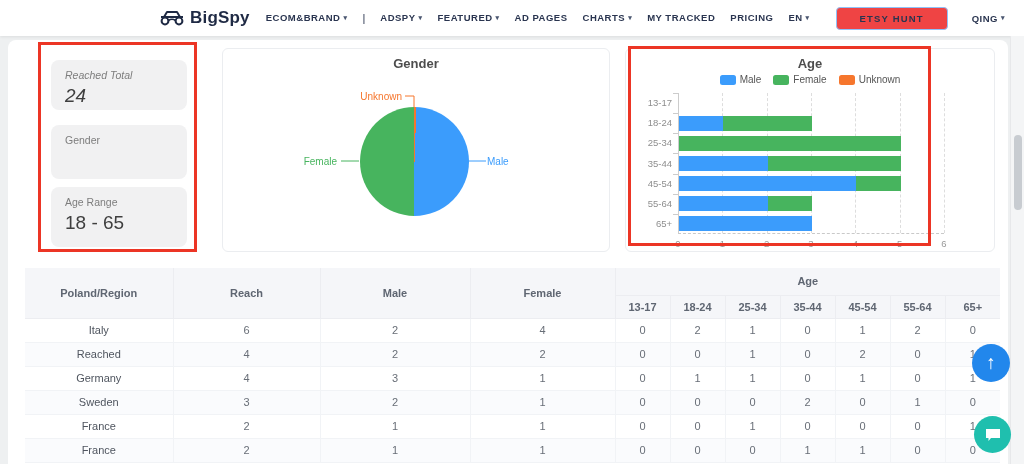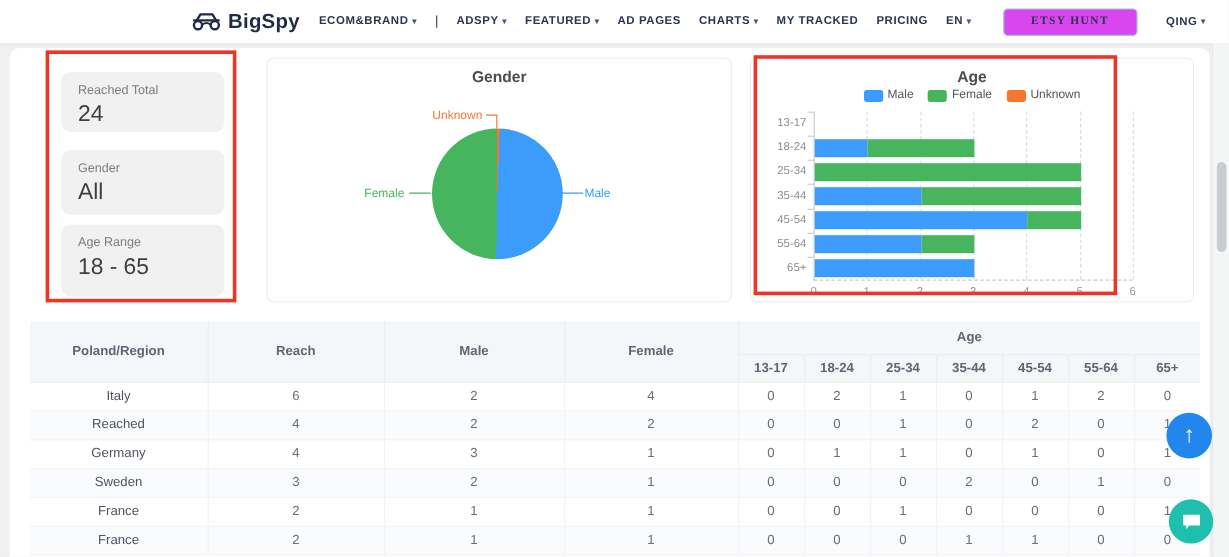--- a/index.html
+++ b/index.html
@@ -20,41 +20,41 @@
   .brand svg { display:block; margin-right:4px; }
   .brand-name { font-size:17px; font-weight:bold; color:#1f2a44; letter-spacing:.2px; }
   .nav-menu { display:flex; align-items:flex-start; gap:15px; }
   .nav-item {
     font-size:9.5px; font-weight:bold; color:#2a3550; letter-spacing:.5px;
     cursor:pointer; white-space:nowrap; display:flex; align-items:center;
   }
   .nav-item .caret { font-size:7px; color:#4a5670; margin-left:3px; }
   .nav-divider { color:#2a3550; font-size:11px; font-weight:300; }
   .etsy-btn {
-    margin-left:26px; width:112px; height:23px; background:#d946ef;
+    margin-left:26px; width:112px; height:23px; background:#ef4444;
     border:1px solid #8fc1f8; border-radius:4px;
-    font-family:Liberation Serif, serif;
+    font-family:Liberation Sans, sans-serif;
     font-size:9.5px; font-weight:bold; letter-spacing:1.2px; color:#2a3550;
     cursor:pointer;
   }
   .account { margin-left:24px; }
   
   .content {
     position:absolute; left:8px; top:40px; width:1000px; height:424px;
     background:#fff; border-radius:8px 8px 0 0; z-index:1;
   }
   .red-box { position:absolute; border:3px solid #ec3525; z-index:6; pointer-events:none; }
   #red-box-stats { left:30px; top:2px; width:159px; height:210px; }
   #red-box-age { left:620px; top:6px; width:303px; height:200px; }
   
   .stat-card {
     position:absolute; left:43px; width:136px;
     background:#f1f1f2; border-radius:8px; padding:9px 14px;
   }
-  #stat-0 { top:20px; height:50px; }
+  #stat-0 { top:20px; height:50px;font-style:italic; }
   #stat-1 { top:85px; height:54px; }
   #stat-2 { top:147px; height:60px; }
   .stat-label { font-size:10.5px; color:#7d7d7d; }
   .stat-value { font-size:19px; color:#3f3f3f; margin-top:4px; }
   
   .chart-card {
     position:absolute; top:8px; height:204px; background:#fff;
     border:1px solid #ebedf0; border-radius:6px;
   }
   #gender-card { left:214px; width:388px; }
@@ -151,21 +151,20 @@
 
 <div class="content">
 
   <div class="red-box" id="red-box-stats"></div>
   <div class="stat-card" id="stat-0">
     <div class="stat-label">Reached Total</div>
     <div class="stat-value">24</div>
   </div>
   <div class="stat-card" id="stat-1">
     <div class="stat-label">Gender</div>
-    <div class="stat-value">All</div>
   </div>
   <div class="stat-card" id="stat-2">
     <div class="stat-label">Age Range</div>
     <div class="stat-value">18 - 65</div>
   </div>
 
   <div class="chart-card" id="gender-card">
     <div class="chart-title">Gender</div>
     <div class="pie" id="gender-pie" style="background: conic-gradient(rgb(246, 118, 45) 0deg, rgb(246, 118, 45) 2deg, rgb(59, 156, 252) 2deg, rgb(59, 156, 252) 181deg, rgb(71, 180, 94) 181deg, rgb(71, 180, 94) 360deg);"></div>
     <svg class="pie-lines" width="388" height="204">

